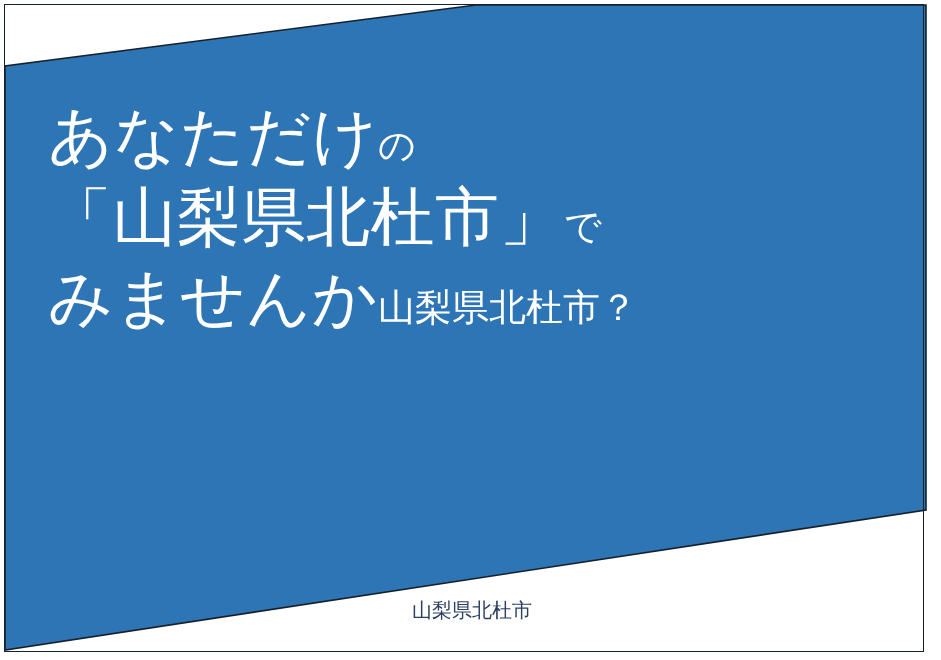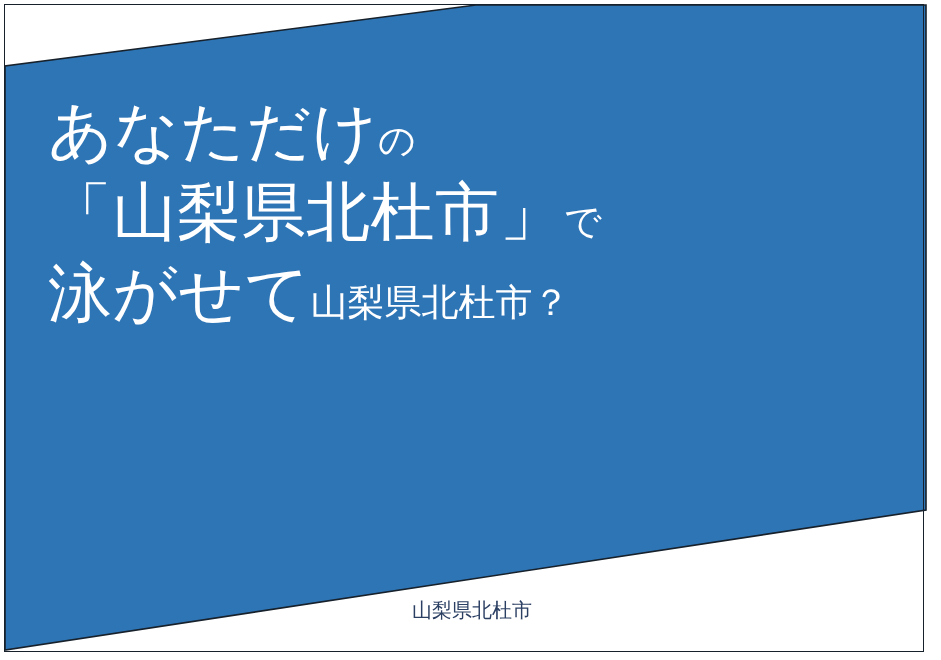--- a/index.html
+++ b/index.html
@@ -53,21 +53,20 @@
     top: 104px;
     z-index: 3;
     width: 720px;
   }
   .headline-line {
     color: #ffffff;
     white-space: nowrap;
     line-height: 1.0;
     margin-bottom: 17px;
     letter-spacing: 0.5px;
-    font-family: Liberation Mono, monospace;
   }
   .hl-big {
     font-size: 64px;
     font-weight: 400;
     vertical-align: baseline;
   }
   .hl-small {
     font-size: 37px;
     font-weight: 400;
     vertical-align: baseline;
@@ -99,21 +98,21 @@
   <div id="slide-border"></div>
 
   <div id="headline">
     <div class="headline-line">
       <span class="hl-big">あなただけ</span><span class="hl-small">の</span>
     </div>
     <div class="headline-line">
       <span class="hl-big">「山梨県北杜市」</span><span class="hl-small">で</span>
     </div>
     <div class="headline-line">
-      <span class="hl-big">泳がせて</span><span class="hl-small">山梨県北杜市？</span>
+      <span class="hl-big">みませんか</span><span class="hl-small">山梨県北杜市？</span>
     </div>
   </div>
 
   <div id="footer-caption">
     <span class="footer-line">山梨県北杜市</span>
   </div>
 
 </div>
 
 </body></html>

